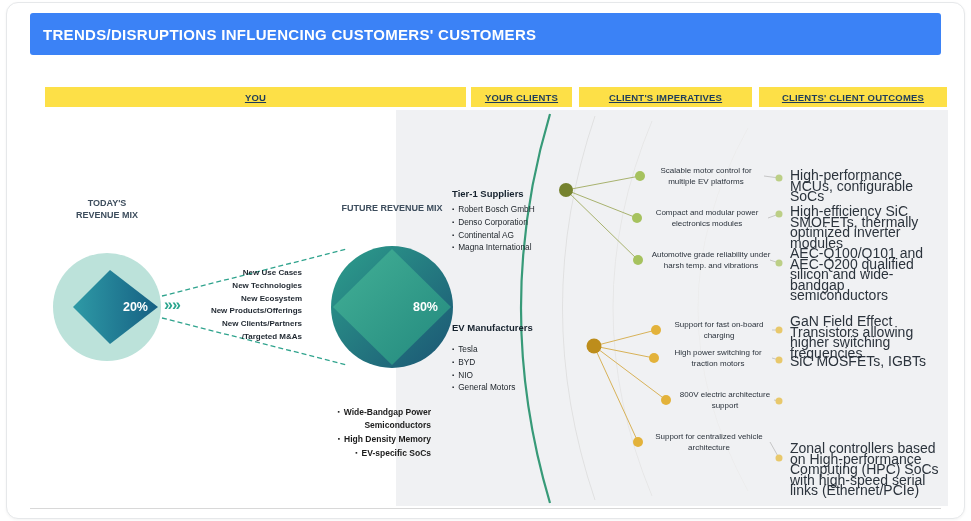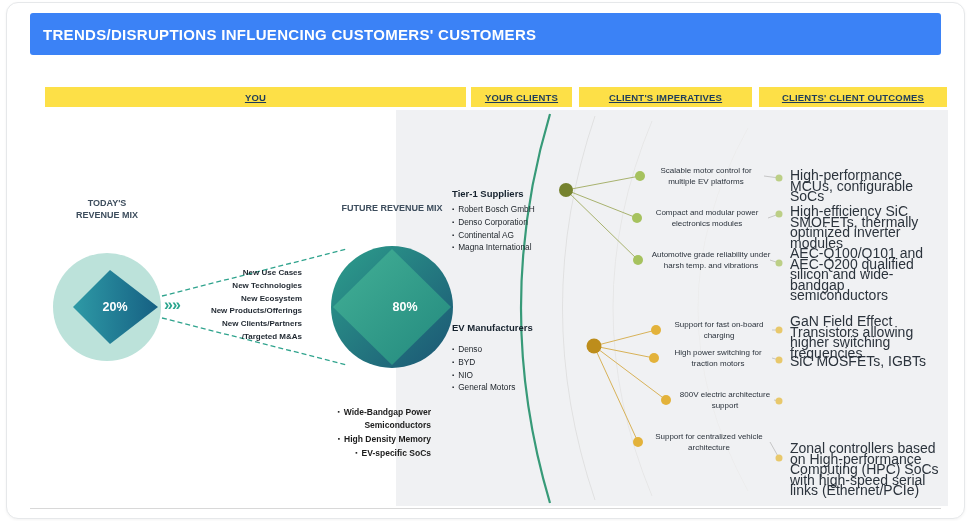--- a/index.html
+++ b/index.html
@@ -5,21 +5,21 @@
   html,body{margin:0;padding:0;background:#ffffff;}
   .page{position:relative;width:971px;height:521px;background:#fff;font-family:"Liberation Sans",sans-serif;overflow:hidden;}
   .card-frame{position:absolute;left:6px;top:2px;width:957px;height:515px;border:1px solid #e6e8ea;border-radius:12px;background:#ffffff;box-shadow:0 1px 3px rgba(0,0,0,.05);}
   .title-bar{position:absolute;left:30px;top:13px;width:911px;height:42px;background:#3b82f6;border-radius:3px;display:flex;align-items:center;padding-left:13px;box-sizing:border-box;}
   .title-bar span{color:#ffffff;font-weight:bold;font-size:15px;letter-spacing:.3px;}
   .colhead{position:absolute;top:87px;height:20px;background:#fde047;color:#1E3C5A;font-size:9.5px;font-weight:bold;display:flex;align-items:center;justify-content:center;letter-spacing:.2px;text-decoration:underline;}
   .gray-panel{position:absolute;left:396px;top:110px;width:552px;height:396px;background:#F0F1F3;}
   .bottom-rule{position:absolute;left:30px;top:508px;width:911px;height:1px;background:#d8d8d8;}
   svg.gfx{position:absolute;left:0;top:0;}
   .rev-label{position:absolute;text-align:center;font-weight:bold;font-size:9px;color:#3D4D5D;line-height:12px;}
-  .pct{position:absolute;text-align:center;color:#ffffff;font-weight:bold;font-size:12.5px;}
+  .pct{position:absolute;text-align:right;color:#ffffff;font-weight:bold;font-size:12.5px;}
   .chev{position:absolute;color:#2BA58E;font-weight:bold;font-size:16px;letter-spacing:-1px;}
   .trans{position:absolute;left:192px;top:267px;width:110px;text-align:right;}
   .trans div{font-size:8px;font-weight:bold;color:#1f2730;line-height:12.8px;}
   .blist{position:absolute;list-style:none;margin:0;padding:0;}
   .blist li{font-size:8.5px;font-weight:bold;color:#1c1c1c;line-height:13px;padding-left:9px;text-indent:-9px;}
   .blist li::before{content:"▪";font-size:6.5px;margin-right:4px;vertical-align:1px;}
   .clist{position:absolute;list-style:none;margin:0;padding:0;}
   .clist li{font-size:8.3px;color:#23292f;line-height:12.8px;padding-left:9px;text-indent:-9px;}
   .clist li::before{content:"▪";font-size:6px;margin-right:4px;vertical-align:1px;}
   .chead{position:absolute;font-size:9.5px;font-weight:bold;color:#16222E;}
@@ -157,21 +157,21 @@
   <div class="chead" style="left:452px;top:172px;margin-top:16px;">Tier-1 Suppliers</div>
   <ul class="clist" style="left:452px;top:203px;width:110px;">
     <li>Robert Bosch GmbH</li>
     <li>Denso Corporation</li>
     <li>Continental AG</li>
     <li>Magna International</li>
   </ul>
 
   <div class="chead" style="left:452px;top:322px;">EV Manufacturers</div>
   <ul class="clist" style="left:452px;top:343px;width:110px;">
-    <li>Denso</li>
+    <li>Tesla</li>
     <li>BYD</li>
     <li>NIO</li>
     <li>General Motors</li>
   </ul>
 
   <div class="imp" style="left:648px;top:166px;width:116px;">Scalable motor control for multiple EV platforms</div>
   <div class="imp" style="left:645px;top:208px;width:124px;">Compact and modular power electronics modules</div>
   <div class="imp" style="left:646px;top:250px;width:130px;">Automotive grade reliability under harsh temp. and vibrations</div>
   <div class="imp" style="left:664px;top:320px;width:110px;">Support for fast on-board charging</div>
   <div class="imp" style="left:662px;top:348px;width:112px;">High power switching for traction motors</div>

